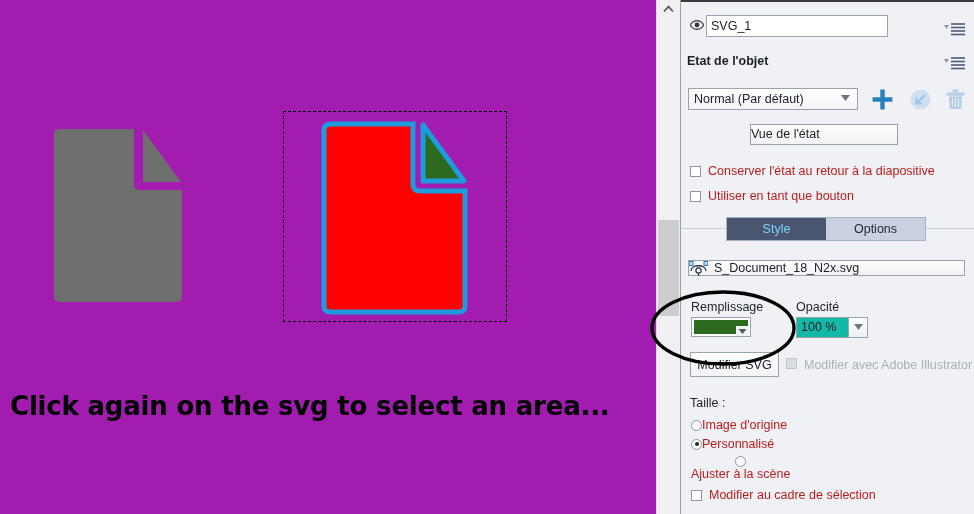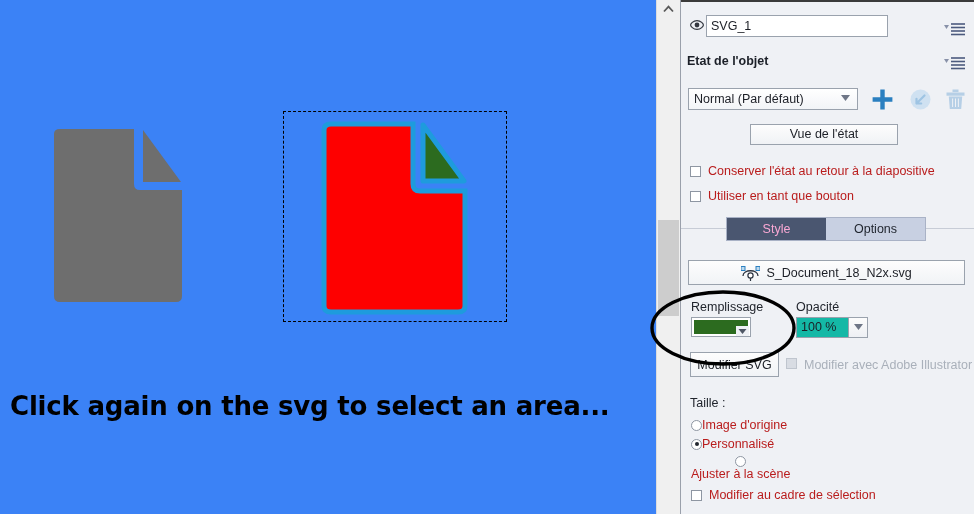--- a/index.html
+++ b/index.html
@@ -4,21 +4,21 @@
 <style>
   html,body{margin:0;padding:0;}
   body{
     width:974px;height:514px;overflow:hidden;
     font-family:"Liberation Sans","DejaVu Sans",sans-serif;
     background:#ffffff;position:relative;
   }
   
   #stage{
     position:absolute;left:0;top:0;width:656px;height:514px;
-    background:#3b82f6;overflow:hidden;
+    background:#a21caf;overflow:hidden;
   }
   #doc-gray{position:absolute;left:48px;top:128px;}
   #doc-sel-frame{
     position:absolute;left:283px;top:111px;width:224px;height:211px;
     border:1px dashed #000;box-sizing:border-box;
   }
   #doc-red{position:absolute;left:317px;top:121px;}
   #stage-caption{
     position:absolute;left:10px;top:391px;width:640px;
     font-family:"DejaVu Sans",sans-serif;
@@ -69,21 +69,21 @@
   }
   #state-select-arrow{position:absolute;left:160px;top:95px;}
   #add-state-btn{position:absolute;left:191px;top:89px;cursor:pointer;}
   #reset-state-btn{position:absolute;left:229px;top:89px;cursor:pointer;}
   #delete-state-btn{position:absolute;left:265px;top:89px;cursor:pointer;}
   
   #view-state-btn{
     position:absolute;left:69px;top:124px;width:148px;height:21px;
     background:linear-gradient(#fdfdfd,#f0f2f5);
     border:1px solid #9aa2ad;box-sizing:border-box;
-    text-align:center;line-height:19px;font-size:12.5px;color:#1c1f26;cursor:pointer;
+    line-height:19px;font-size:12.5px;color:#1c1f26;cursor:pointer;
   }
   
   .cb-row{position:absolute;left:9px;display:flex;align-items:center;gap:7px;cursor:pointer;}
   #cb-keep{top:164px;}
   #cb-button{top:189px;}
   .cb-box{
     width:11px;height:11px;background:#fff;border:1px solid #8e96a2;box-sizing:border-box;
     flex:0 0 auto;
   }
   .cb-box.disabled{background:#d8dce3;border-color:#bfc5ce;}
@@ -95,28 +95,28 @@
     background:#c8d0e2;border:1px solid #a9b2c6;box-sizing:border-box;
     display:flex;
   }
   #tab-line{
     position:absolute;left:0;top:228px;width:294px;height:1px;background:#c7ccd6;
   }
   .tab{
     flex:1;display:flex;align-items:center;justify-content:center;
     font-size:12.5px;cursor:pointer;
   }
-  .tab.active{background:#4a5670;color:#f9a8d4;}
+  .tab.active{background:#4a5670;color:#7dd3fc;}
   .tab.inactive{color:#1f242d;}
   
   #svg-file-btn{
-    position:absolute;left:7px;top:260px;width:277px;height:25px;
+    position:absolute;left:7px;top:260px;width:277px;height:16px;
     background:linear-gradient(#fdfdfd,#f1f3f6);
     border:1px solid #9aa2ad;box-sizing:border-box;
-    display:flex;align-items:center;justify-content:center;gap:6px;
+    display:flex;align-items:center;justify-content:flex-start;gap:6px;
     font-size:12.5px;color:#1c1f26;cursor:pointer;
   }
   
   #fill-label{position:absolute;left:10px;top:300px;font-size:12.5px;color:#21252d;}
   #fill-swatch-box{
     position:absolute;left:10px;top:317px;width:60px;height:20px;
     background:#ffffff;border:1px solid #9aa2ad;box-sizing:border-box;cursor:pointer;
   }
   #fill-swatch-color{
     position:absolute;left:2px;top:2px;width:54px;height:14px;

